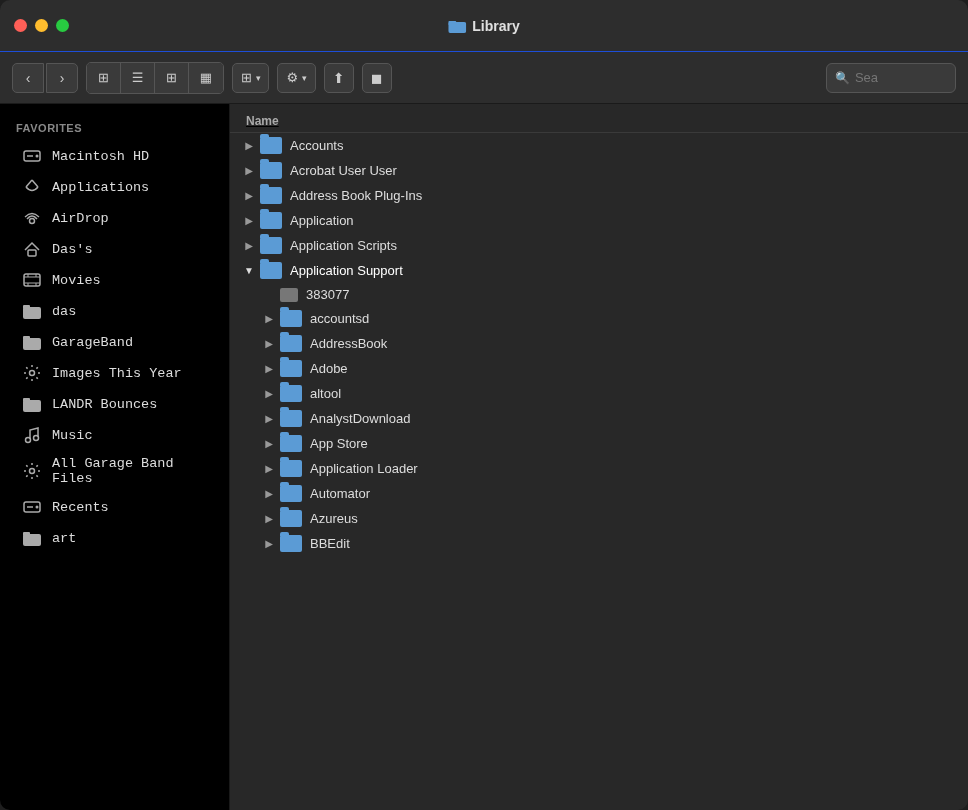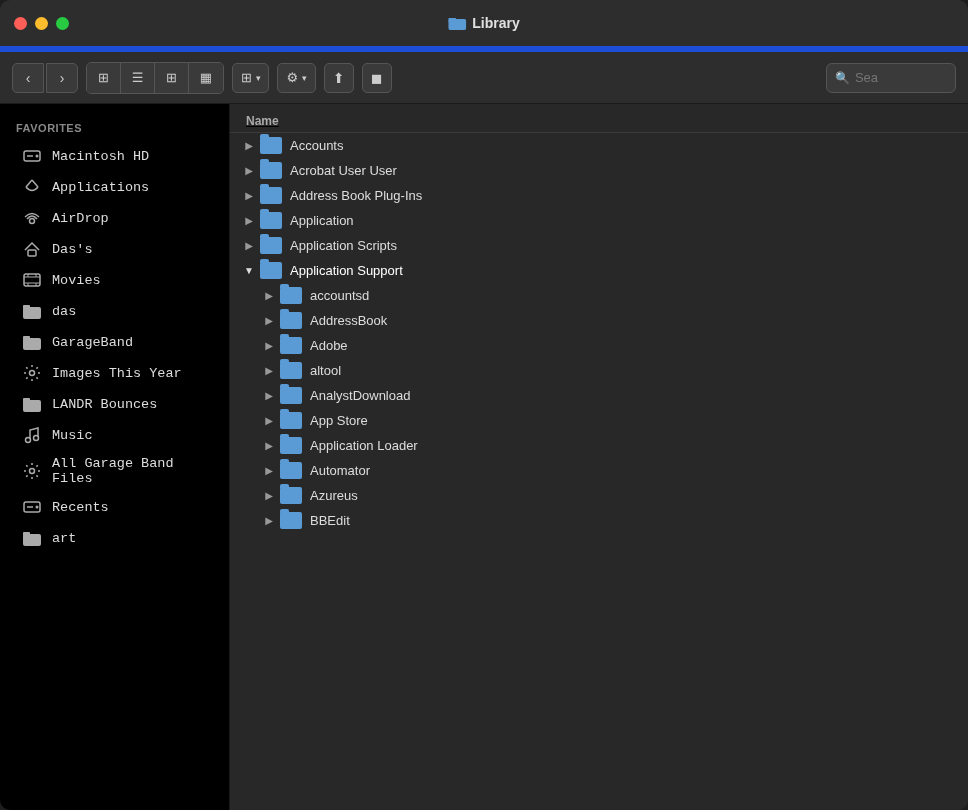--- a/index.html
+++ b/index.html
@@ -13,21 +13,21 @@
       border-radius: 10px;
     }
 
     
     .titlebar {
       background: #2d2d2d;
       height: 52px;
       display: flex;
       align-items: center;
       padding: 0 14px;
-      border-bottom: 6px solid #1d4ed8;
+      border-bottom: 1px solid #1d4ed8;
       position: relative;
       text-decoration: underline;
     }
 
     .traffic-lights {
       display: flex;
       gap: 8px;
       align-items: center;
     }
 
@@ -545,20 +545,26 @@
       <div class="folder-icon"></div>
       <span class="file-name">Application Scripts</span>
     </div>
 
     <div class="file-row expanded">
       <div class="expand-arrow" style="color:#ddd;">▼</div>
       <div class="folder-icon"></div>
       <span class="file-name" style="color:#fff;">Application Support</span>
     </div>
 
+    <div class="file-row">
+      <div class="indent" style="width:20px;"></div>
+      <div class="expand-arrow" style="color:transparent;">▶</div>
+      <div class="file-icon" style="background:#777; width:18px; height:14px; margin: 0 8px 0 2px; border-radius:2px;"></div>
+      <span class="file-name">383077</span>
+    </div>
 
     <div class="file-row">
       <div class="indent" style="width:20px;"></div>
       <div class="expand-arrow">▶</div>
       <div class="folder-icon"></div>
       <span class="file-name">accountsd</span>
     </div>
 
     <div class="file-row">
       <div class="indent" style="width:20px;"></div>

